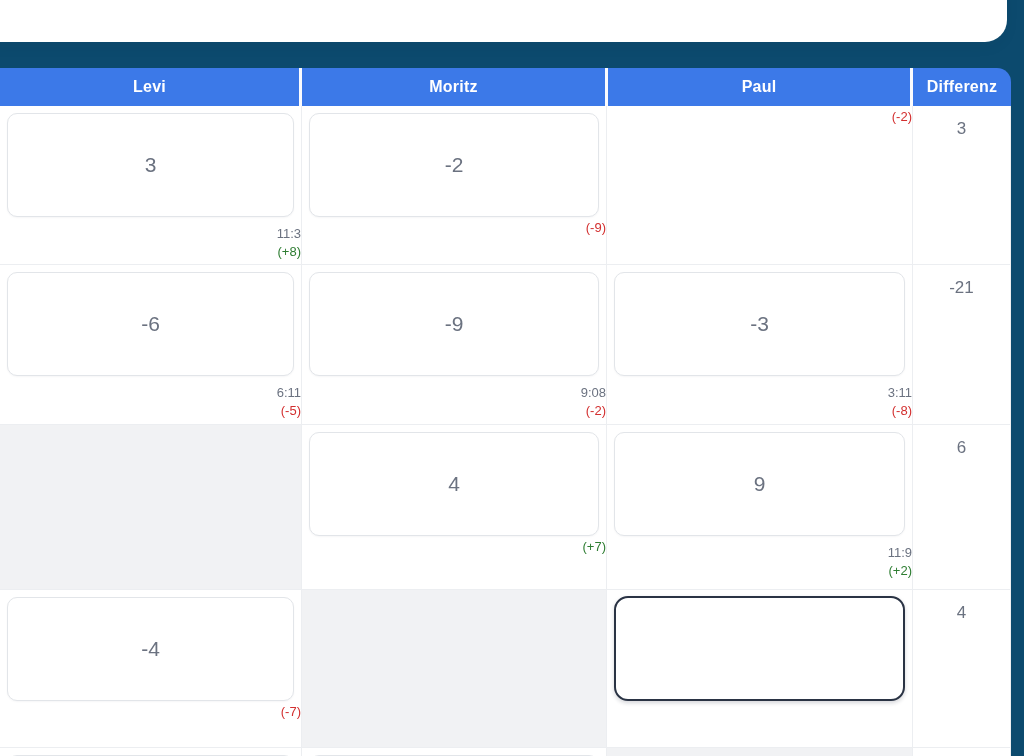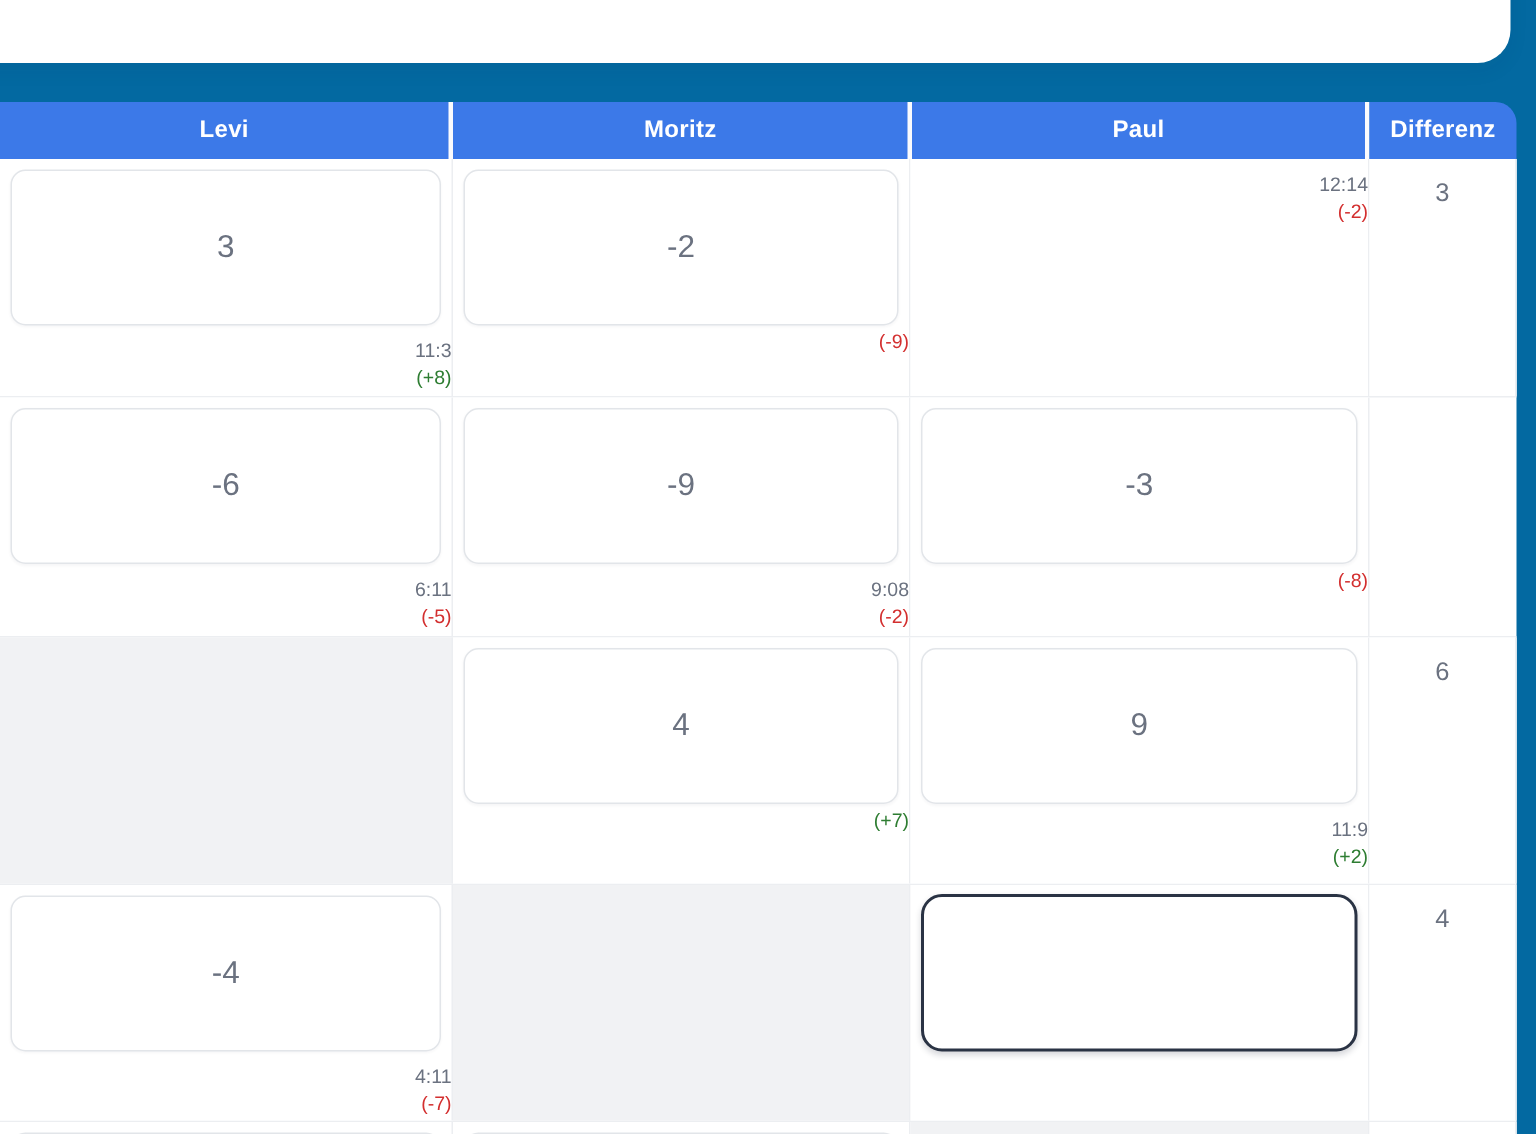--- a/index.html
+++ b/index.html
@@ -5,21 +5,21 @@
   html,body{margin:0;padding:0;}
   body{
     font-family:"Liberation Sans", sans-serif;
     background:#fbfbfc;
     -webkit-font-smoothing:antialiased;
   }
   .stage{
     position:relative;
     width:1024px;height:756px;
     overflow:hidden;
-    background:#0369a1;
+    background:#0c4a6e;
   }
   
   .top-panel{
     position:absolute;
     left:-30px;top:-34px;
     width:1037px;height:76px;
     background:#ffffff;
     border-radius:22px;
     box-shadow:0 5px 14px rgba(30,40,60,0.05);
   }
@@ -121,21 +121,20 @@
             <div class="sub score">11:3</div>
             <div class="sub delta pos">(+8)</div>
           </div>
           <div class="td" style="width: 305px;">
             <div class="card">
               <span class="num">-2</span>
             </div>
             <div class="sub delta neg">(-9)</div>
           </div>
           <div class="td" style="width: 306px;">
-            <div class="sub score">12:14</div>
             <div class="sub delta neg">(-2)</div>
           </div>
           <div class="td diff" style="width: 98px;">3</div>
         </div>
         <div class="tr" style="height: 160px;">
           <div class="td" style="width: 302px;">
             <div class="card">
               <span class="num">-6</span>
             </div>
             <div class="sub score">6:11</div>
@@ -145,22 +144,24 @@
             <div class="card">
               <span class="num">-9</span>
             </div>
             <div class="sub score">9:08</div>
             <div class="sub delta neg">(-2)</div>
           </div>
           <div class="td" style="width: 306px;">
             <div class="card">
               <span class="num">-3</span>
             </div>
+            <div class="sub score">3:11</div>
             <div class="sub delta neg">(-8)</div>
           </div>
+          <div class="td diff" style="width: 98px;">-21</div>
         </div>
         <div class="tr" style="height: 165px;">
           <div class="td empty" style="width: 302px;"></div>
           <div class="td" style="width: 305px;">
             <div class="card">
               <span class="num">4</span>
             </div>
             <div class="sub delta pos">(+7)</div>
           </div>
           <div class="td" style="width: 306px;">
@@ -170,21 +171,20 @@
             <div class="sub score">11:9</div>
             <div class="sub delta pos">(+2)</div>
           </div>
           <div class="td diff" style="width: 98px;">6</div>
         </div>
         <div class="tr" style="height: 158px;">
           <div class="td" style="width: 302px;">
             <div class="card">
               <span class="num">-4</span>
             </div>
-            <div class="sub score">4:11</div>
             <div class="sub delta neg">(-7)</div>
           </div>
           <div class="td empty" style="width: 305px;"></div>
           <div class="td" style="width: 306px;">
             <div class="card selected"></div>
           </div>
           <div class="td diff" style="width: 98px;">4</div>
         </div>
         <div class="tr" style="height: 48px;">
           <div class="td" style="width: 302px;">

